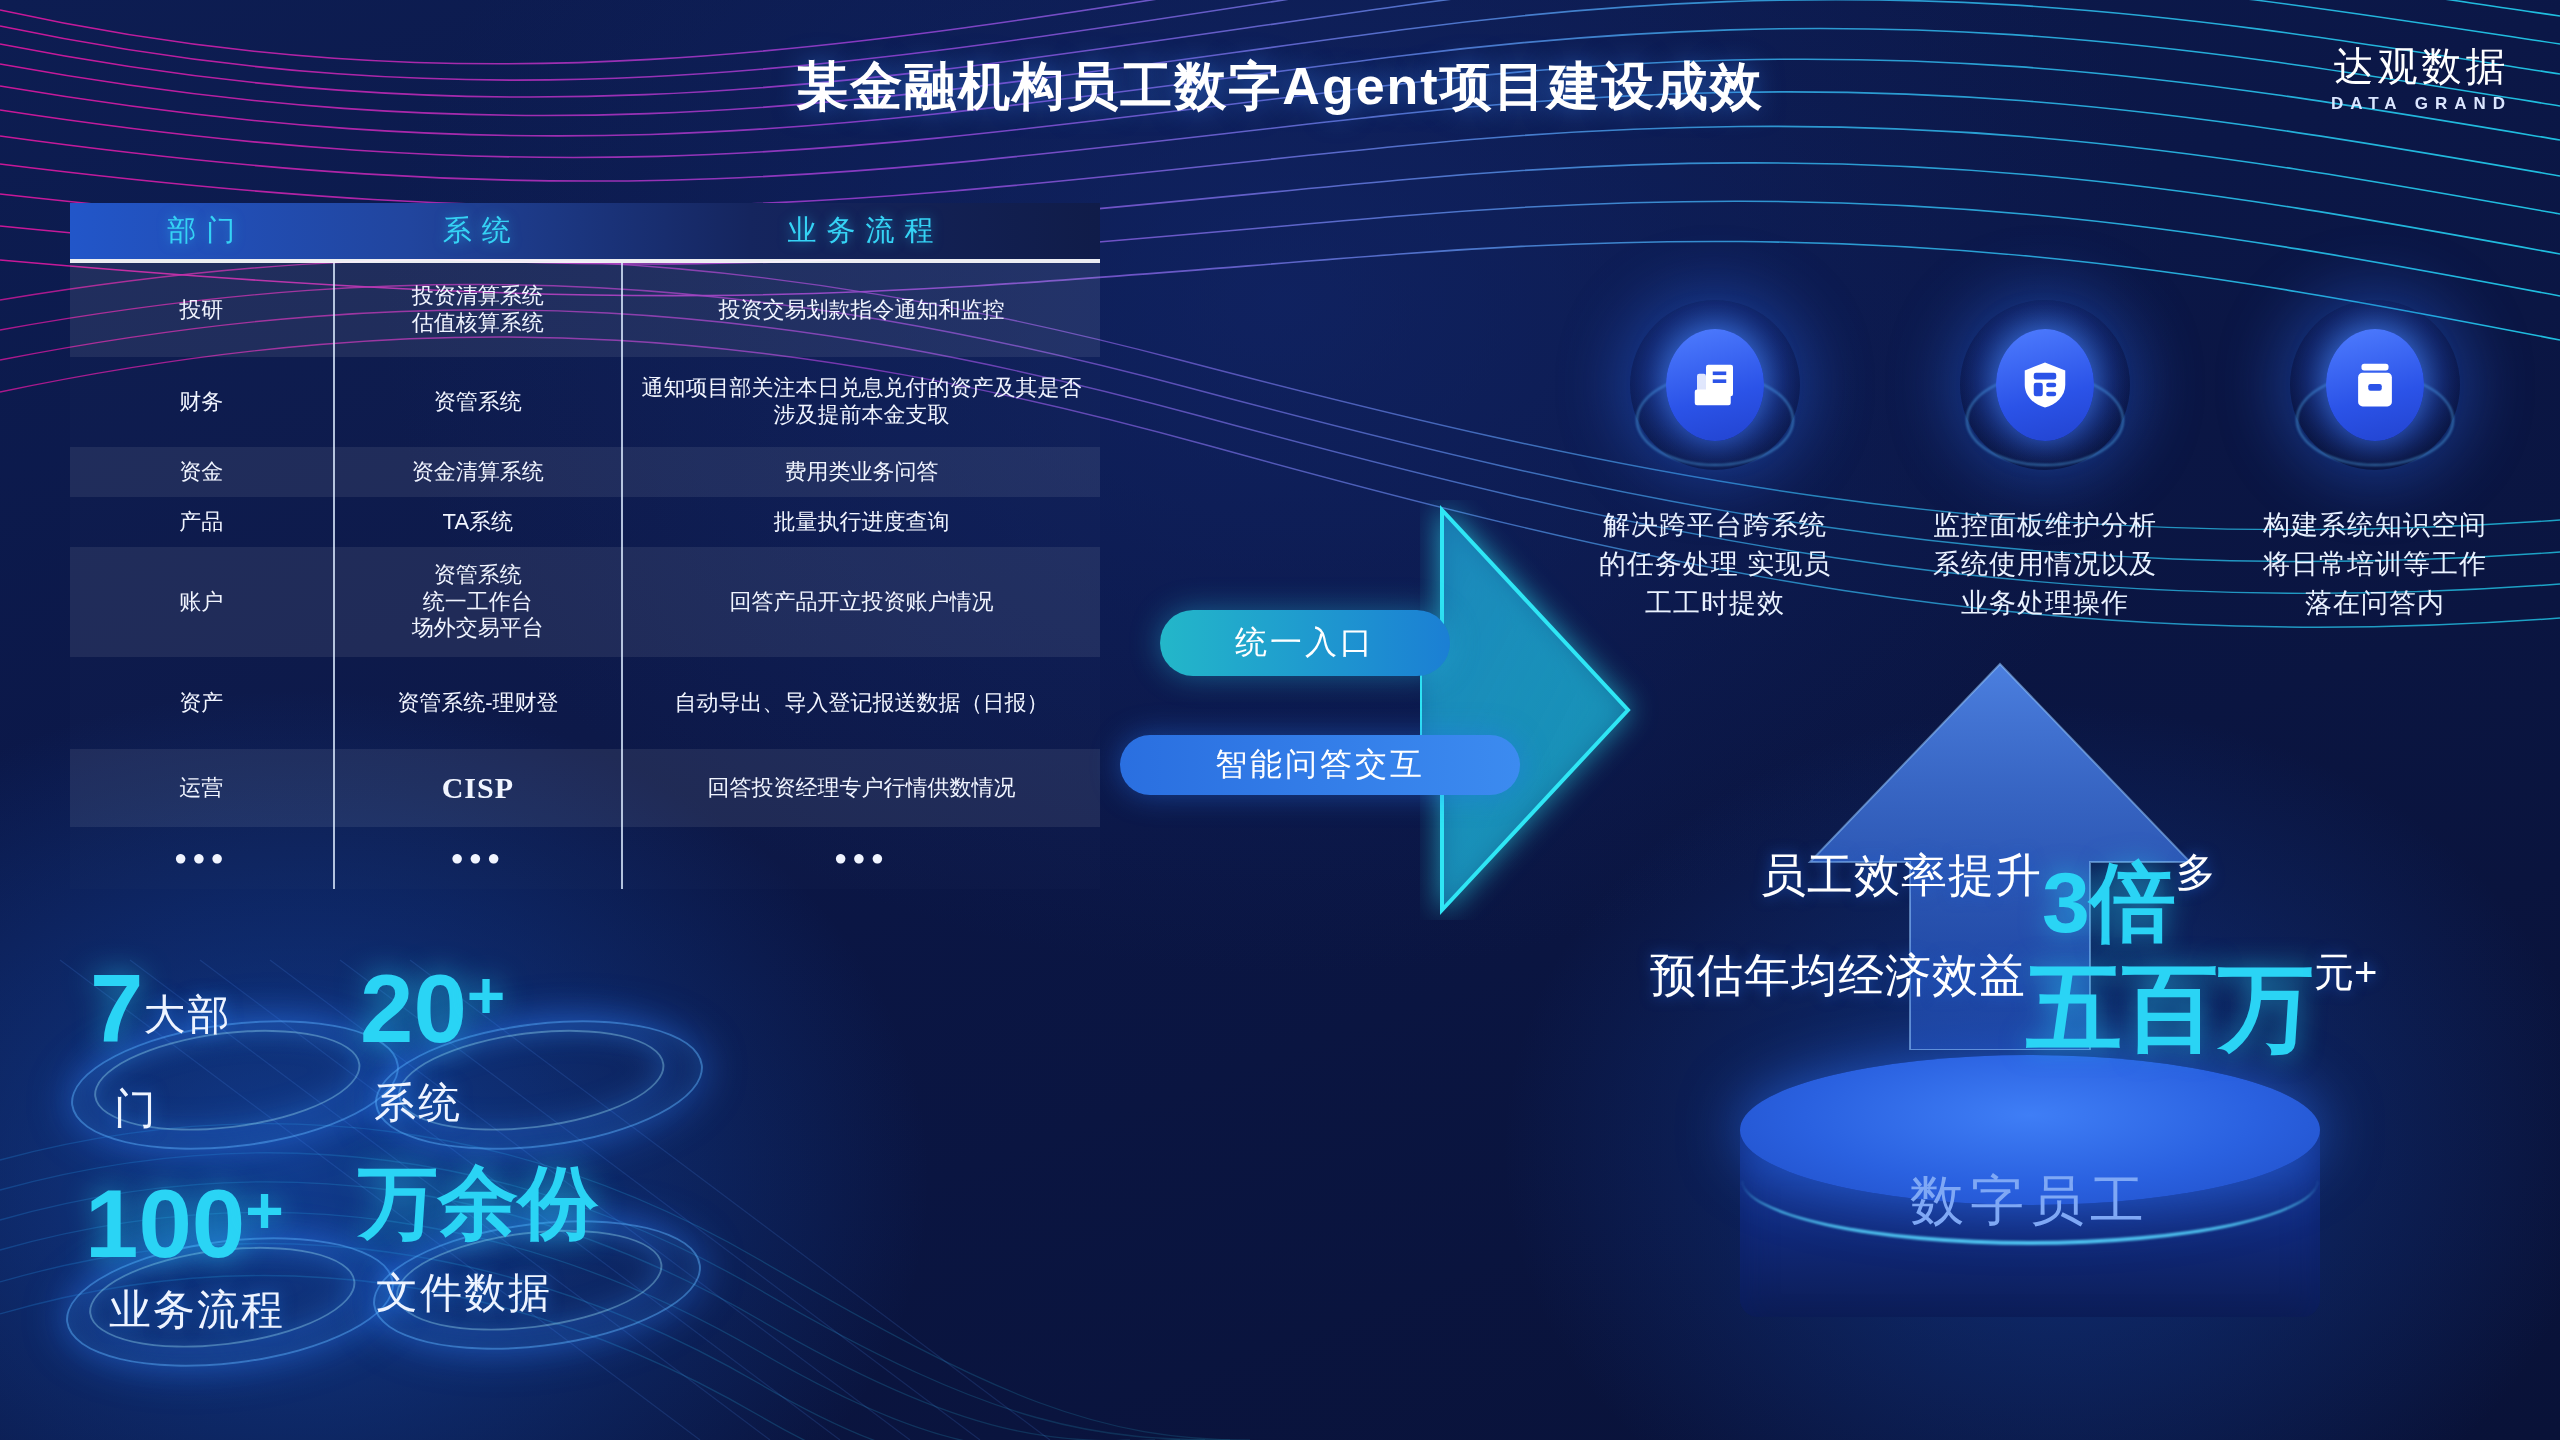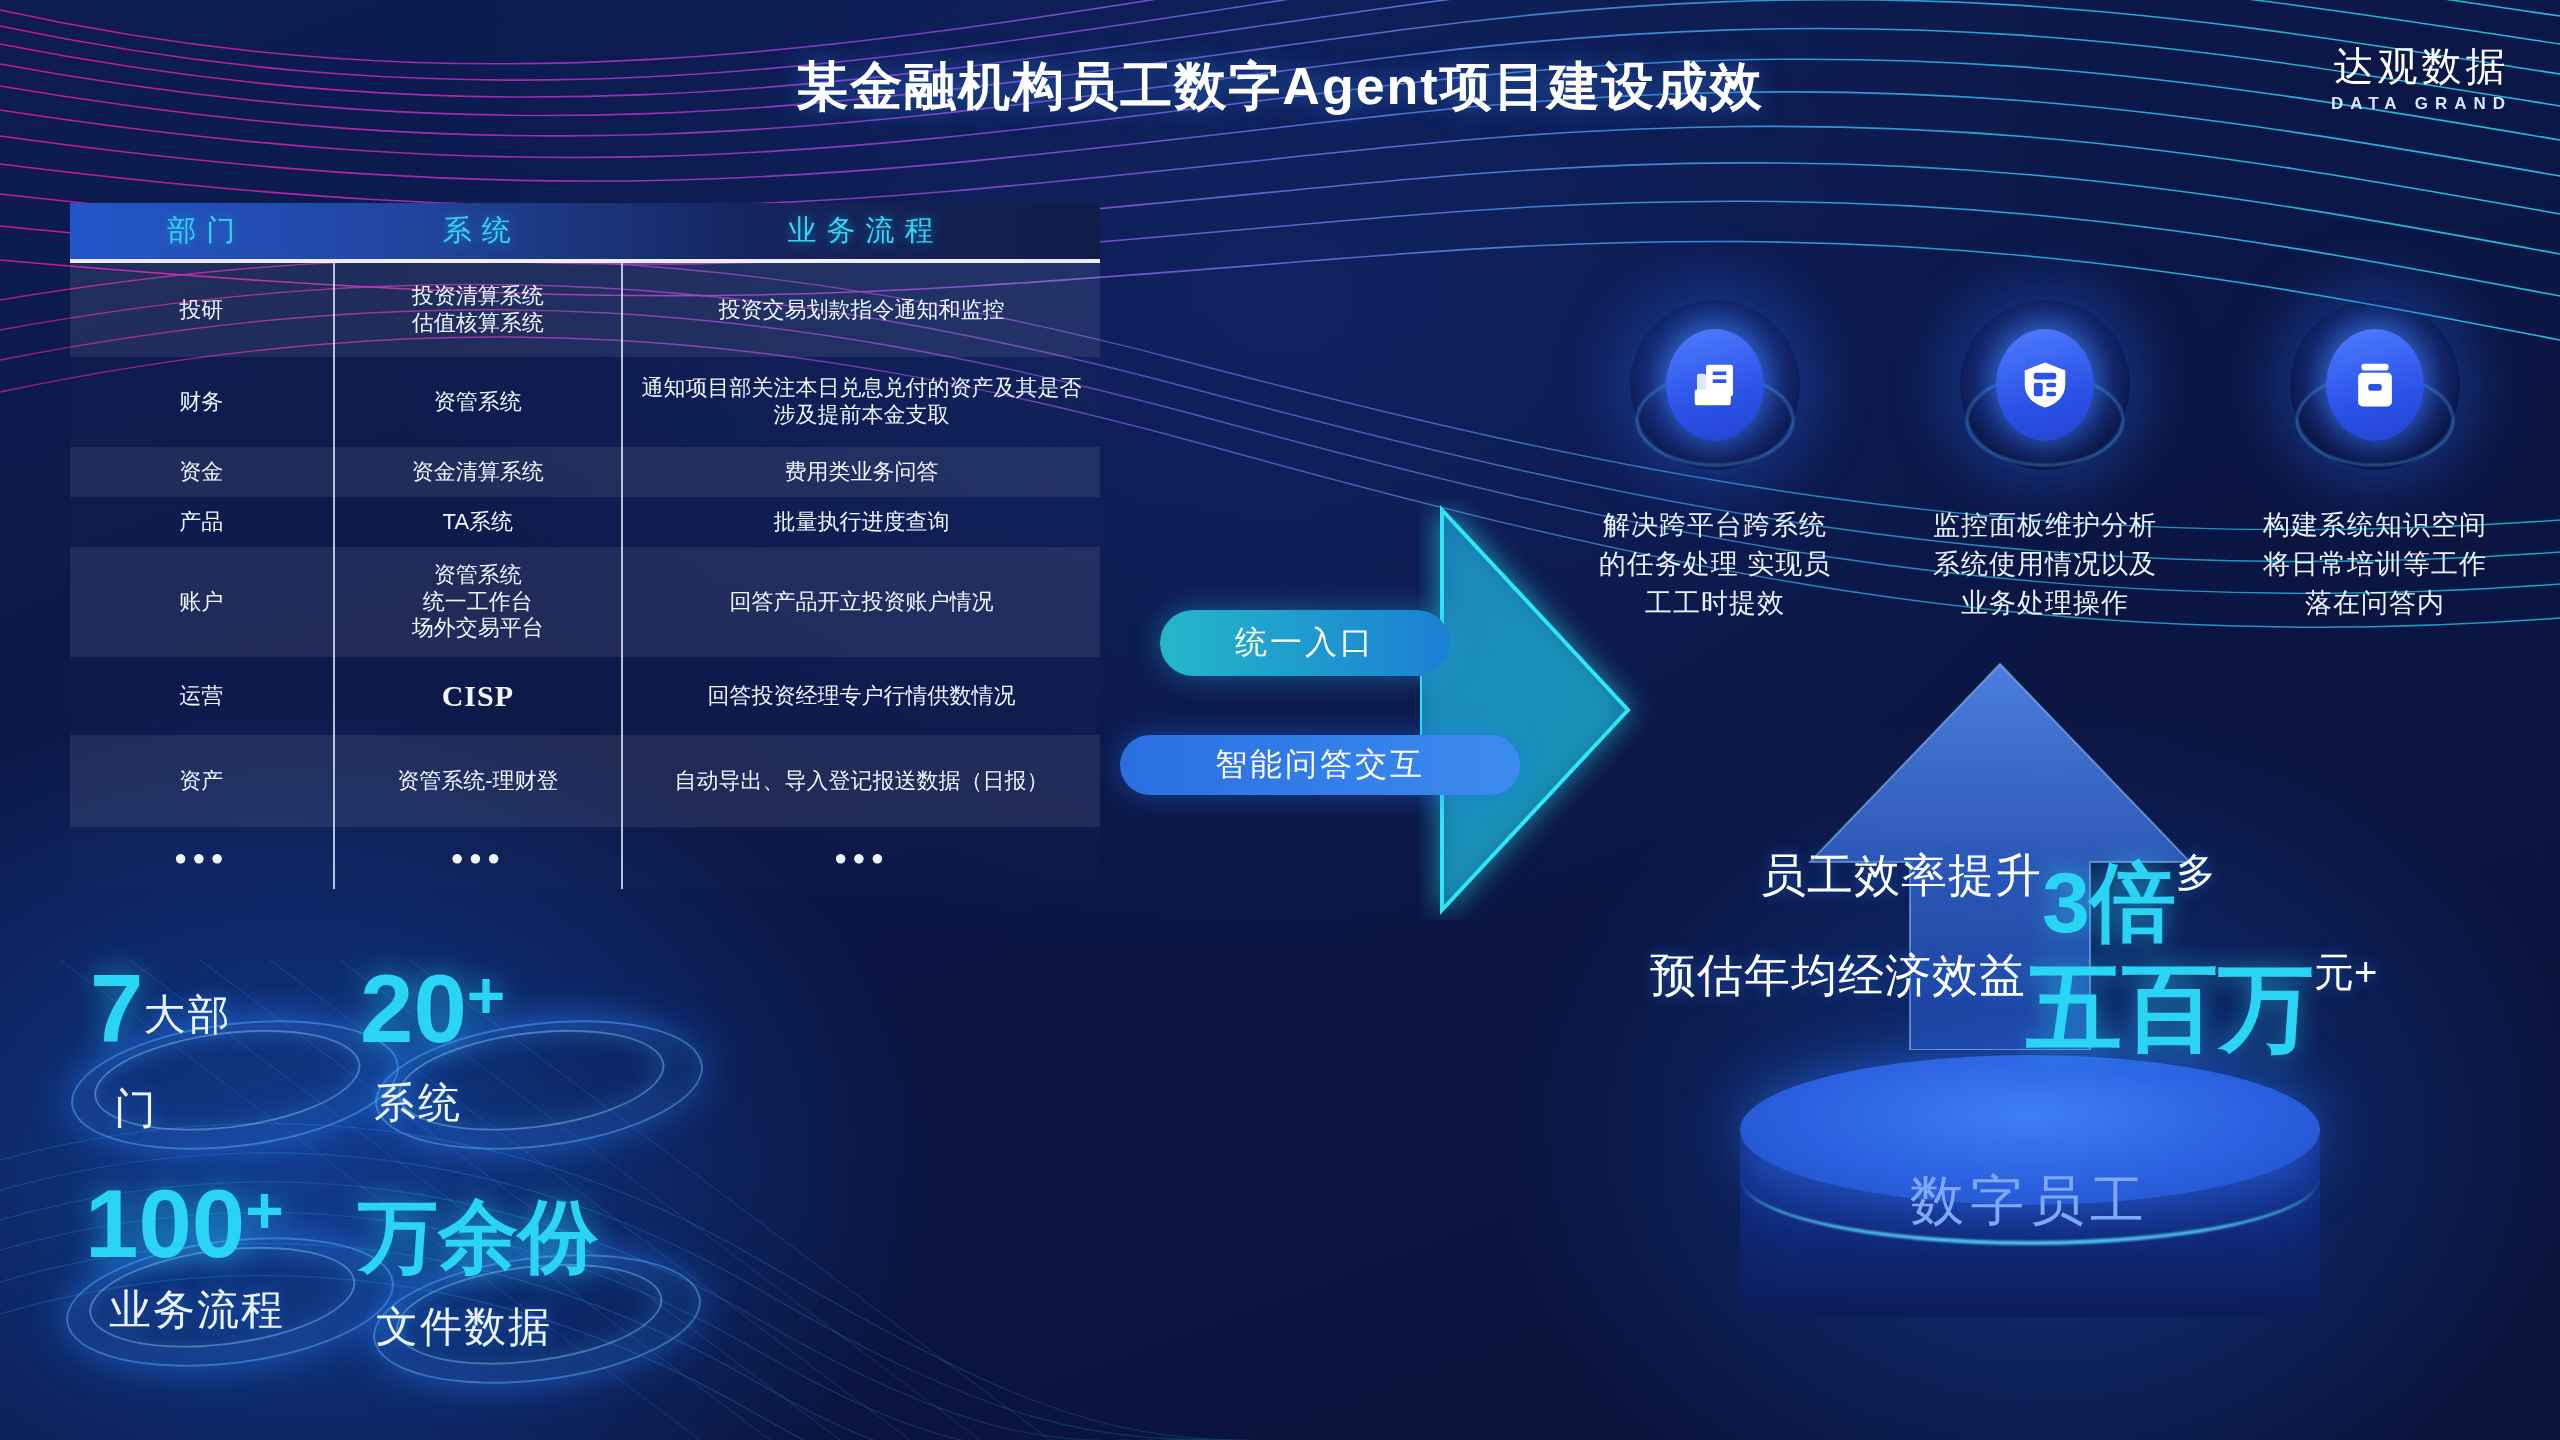--- a/index.html
+++ b/index.html
@@ -239,30 +239,30 @@
       </div>
 
       <div class="mx-row" style="height:110px">
         <div class="mx-cell c0 bold">账户</div>
         <div class="mx-cell c1">资管系统
 统一工作台
 场外交易平台</div>
         <div class="mx-cell c2">回答产品开立投资账户情况</div>
       </div>
 
+      <div class="mx-row" style="height:92px">
+        <div class="mx-cell c0 bold">资产</div>
+        <div class="mx-cell c1">资管系统-理财登</div>
+        <div class="mx-cell c2">自动导出、导入登记报送数据（日报）</div>
+      </div>
+
       <div class="mx-row" style="height:78px">
         <div class="mx-cell c0">运营</div>
         <div class="mx-cell c1 serif">CISP</div>
         <div class="mx-cell c2">回答投资经理专户行情供数情况</div>
-      </div>
-
-      <div class="mx-row" style="height:92px">
-        <div class="mx-cell c0 bold">资产</div>
-        <div class="mx-cell c1">资管系统-理财登</div>
-        <div class="mx-cell c2">自动导出、导入登记报送数据（日报）</div>
       </div>
 
       <div class="mx-row" style="height:62px">
         <div class="mx-cell c0 dots">●●●</div>
         <div class="mx-cell c1 dots">●●●</div>
         <div class="mx-cell c2 dots">●●●</div>
       </div>
 
     </div>
   </div>
@@ -298,21 +298,21 @@
       <div class="ring r2" style="left:-20px;top:60px"></div>
       <div class="stack" style="position:relative">
         <div class="inline">
           <span class="num">100</span>
           <span class="num plus">+</span>
         </div>
         <div class="lbl2" style="margin-top:14px;margin-left:24px">业务流程</div>
       </div>
     </div>
 
-    <div class="stat" style="left:268px;top:232px">
+    <div class="stat" style="left:268px;top:198px">
       <div class="ring" style="left:14px;top:60px"></div>
       <div class="ring r2" style="left:14px;top:60px"></div>
       <div class="stack" style="position:relative">
         <div class="numcn">万余份</div>
         <div class="lbl2" style="margin-top:22px;margin-left:18px">文件数据</div>
       </div>
     </div>
 
   </div>
 

